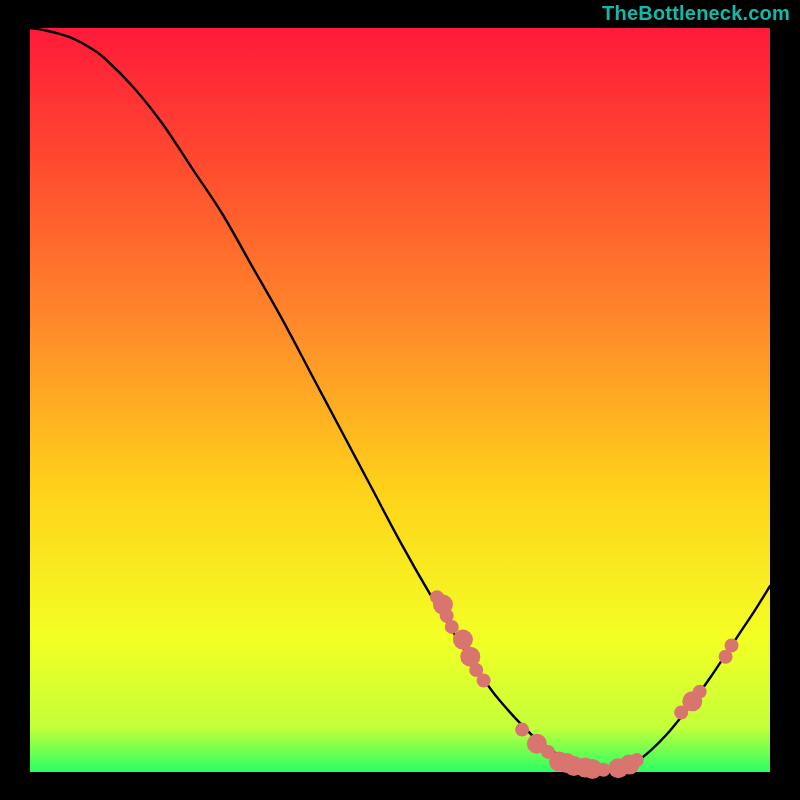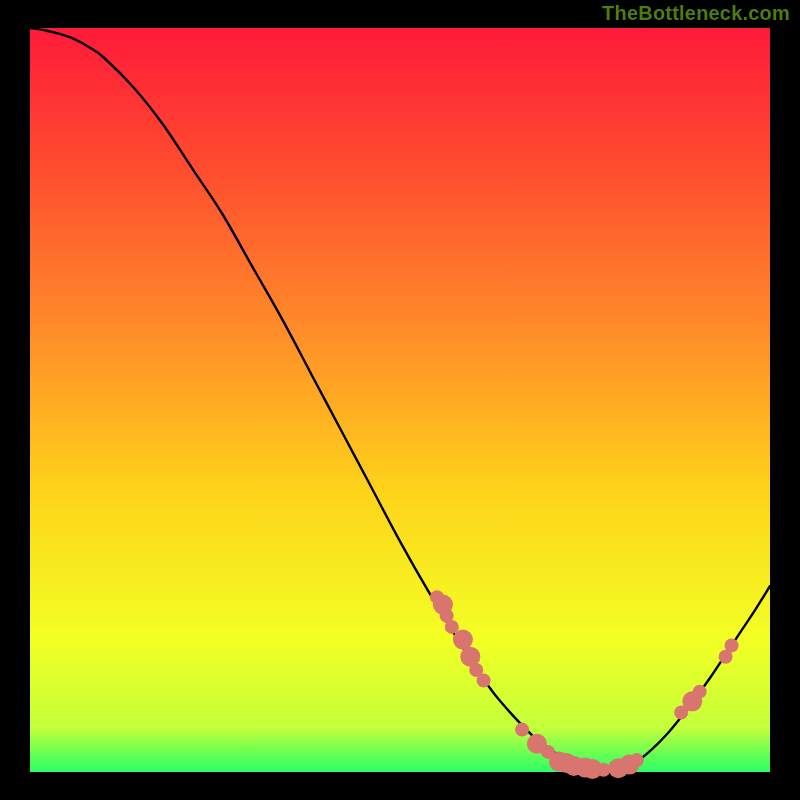--- a/index.html
+++ b/index.html
@@ -15,21 +15,21 @@
     width: 800px;
     height: 800px;
   }
   .watermark {
     position: absolute;
     top: 2px;
     right: 10px;
     font-family: Arial, Helvetica, sans-serif;
     font-size: 20px;
     font-weight: 600;
-    color: #4d7c0f;
+    color: #14b8a6;
     letter-spacing: 0.2px;
     user-select: none;
     z-index: 5;
   }
   svg.plot {
     position: absolute;
     left: 0;
     top: 0;
     width: 800px;
     height: 800px;

